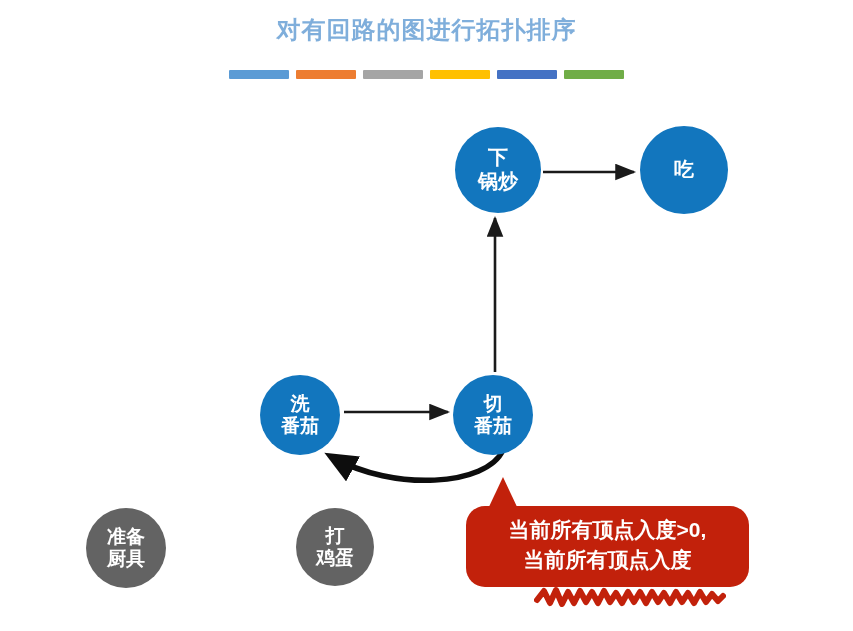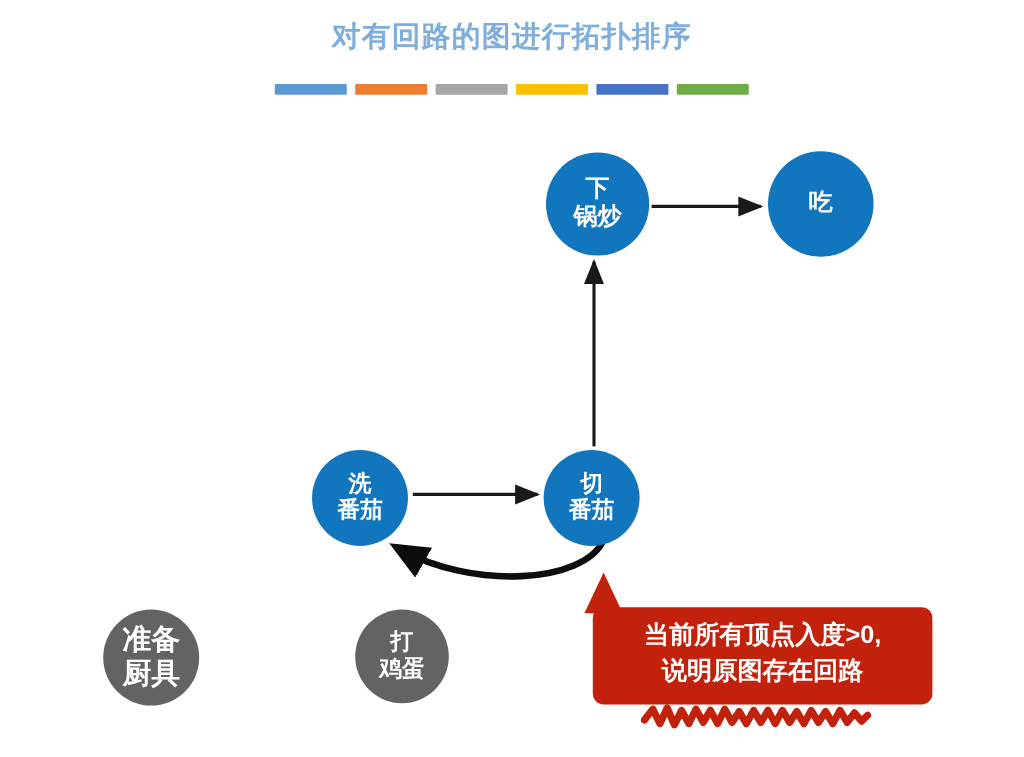--- a/index.html
+++ b/index.html
@@ -75,40 +75,39 @@
   .node .nl {
     display: block;
     white-space: nowrap;
   }
 
   
   #node-xiaguochao { left: 455px; top: 127px; width: 86px;  height: 86px;  font-size: 20px; }
   #node-chi        { left: 640px; top: 126px; width: 88px;  height: 88px;  font-size: 20px; }
   #node-xifanqie   { left: 260px; top: 375px; width: 80px;  height: 80px;  font-size: 19px; }
   #node-qiefanqie  { left: 453px; top: 375px; width: 80px;  height: 80px;  font-size: 19px; }
-  #node-zhunbei    { left: 86px;  top: 508px; width: 80px;  height: 80px;  font-size: 24px; }
+  #node-zhunbei    { left: 86px;  top: 508px; width: 80px;  height: 80px;  font-size: 19px; }
   #node-maicai     { left: 195px; top: 510px; width: 76px;  height: 76px;  font-size: 19px; }
   #node-dajidan    { left: 296px; top: 508px; width: 78px;  height: 78px;  font-size: 19px; }
 
   
   .callout {
     position: absolute;
     left: 466px;
     top: 506px;
     width: 283px;
     padding: 9px 6px 11px 6px;
     background: #C2210B;
-    border-radius: 9px;
+    border-radius: 19px;
     color: #ffffff;
     font-size: 21px;
     font-weight: bold;
     text-align: center;
     line-height: 1.45;
     box-sizing: border-box;
-    margin-left: 28px;
   }
   .callout .cl { display: block; white-space: nowrap; }
   .callout-tail {
     position: absolute;
     left: 487px;
     top: 477px;
     width: 0;
     height: 0;
     border-left: 16px solid transparent;
     border-right: 16px solid transparent;
@@ -191,21 +190,21 @@
 
 
   <div id="node-dajidan" class="node node-gray">
     <span class="nl">打</span>
     <span class="nl">鸡蛋</span>
   </div>
 
   <div class="callout-tail"></div>
   <div class="callout">
     <span class="cl">当前所有顶点入度&gt;0,</span>
-    <span class="cl">说明原图存在回路</span>
+    <span class="cl">当前所有顶点入度</span>
   </div>
 
   <svg class="squiggle" viewBox="0 0 192 26">
     <path d="M3,14 L10,5 L16,17 L22,4 L28,18 L34,6 L40,17 L46,5 L52,16 L58,6
              L64,17 L70,5 L76,16 L82,7 L88,17 L94,6 L100,16 L106,6 L112,17
              L118,6 L124,16 L130,7 L136,17 L142,6 L148,16 L154,7 L160,17
              L166,6 L172,16 L178,8 L184,15 L189,10" fill="none" stroke="#C2210B" stroke-width="6" stroke-linecap="round" stroke-linejoin="round"></path>
   </svg>
 
 </div>

